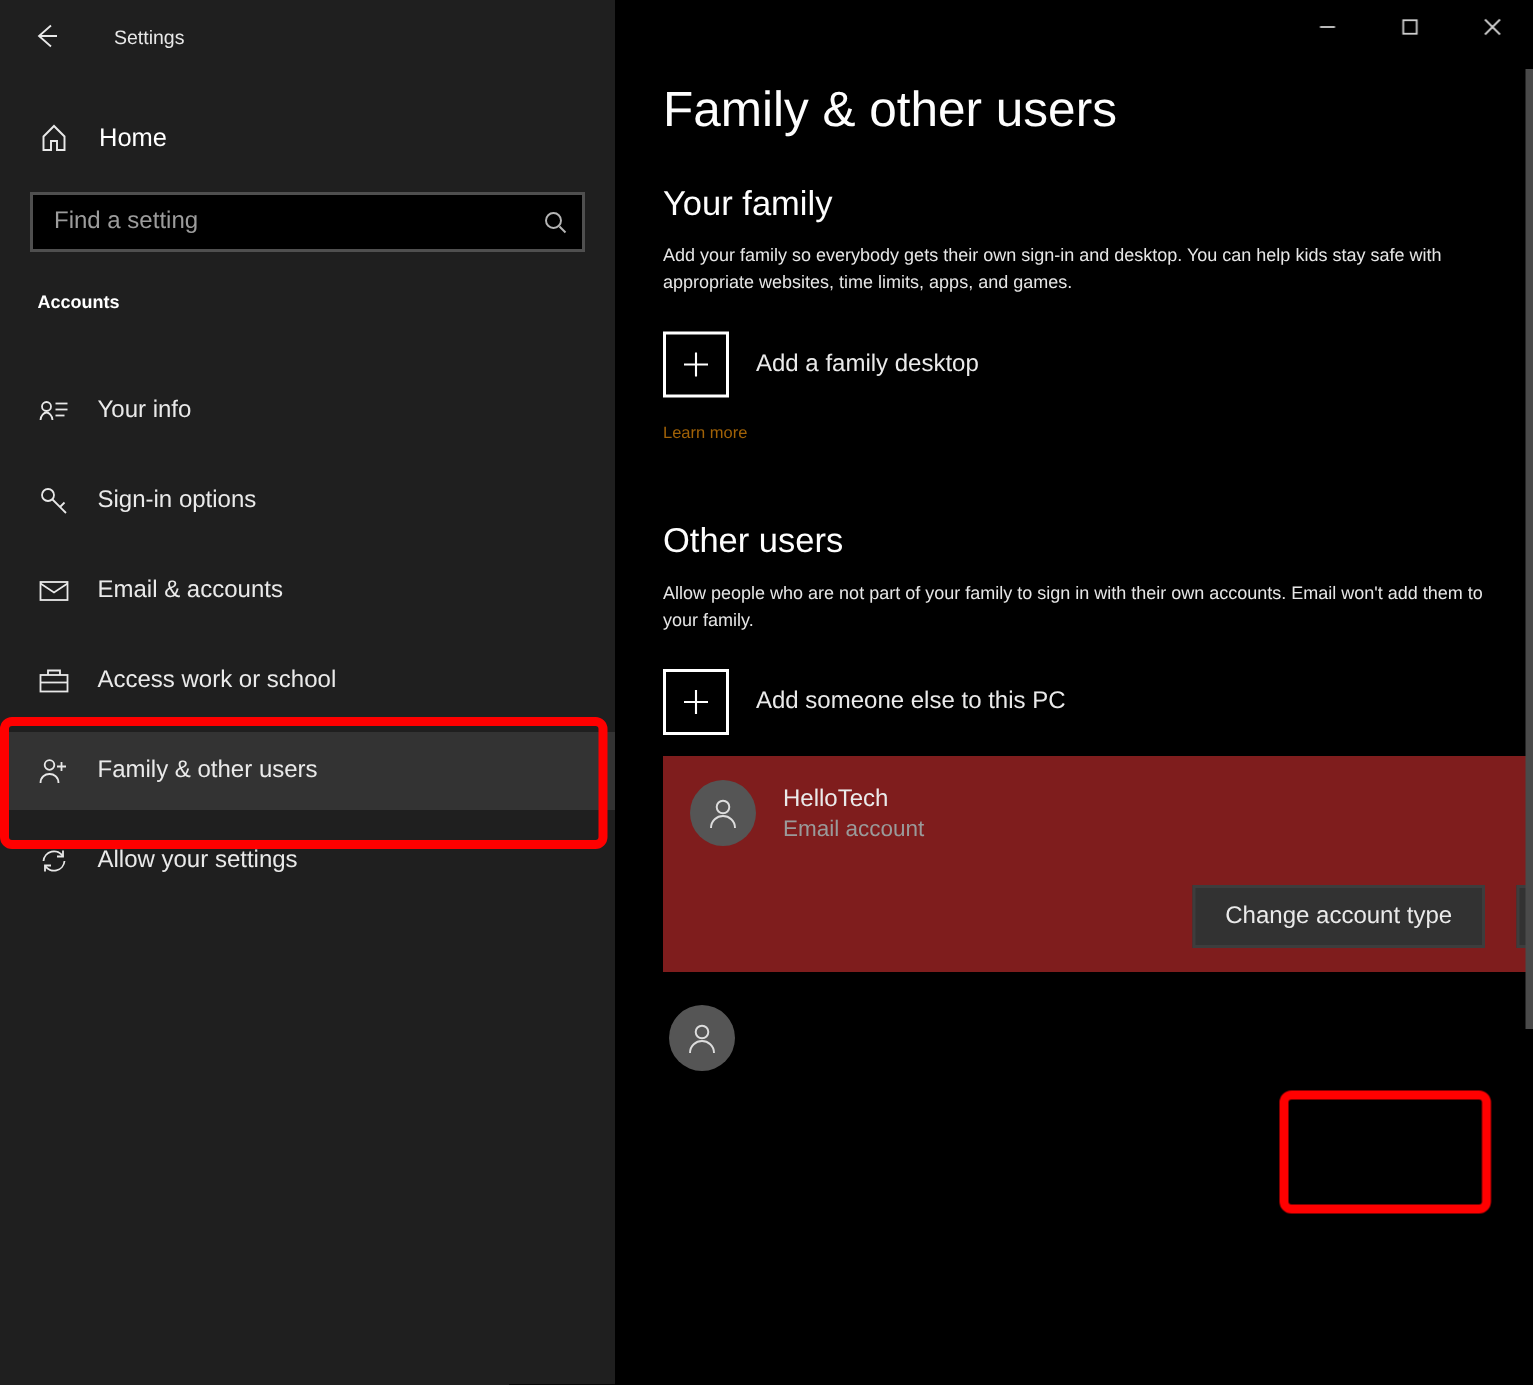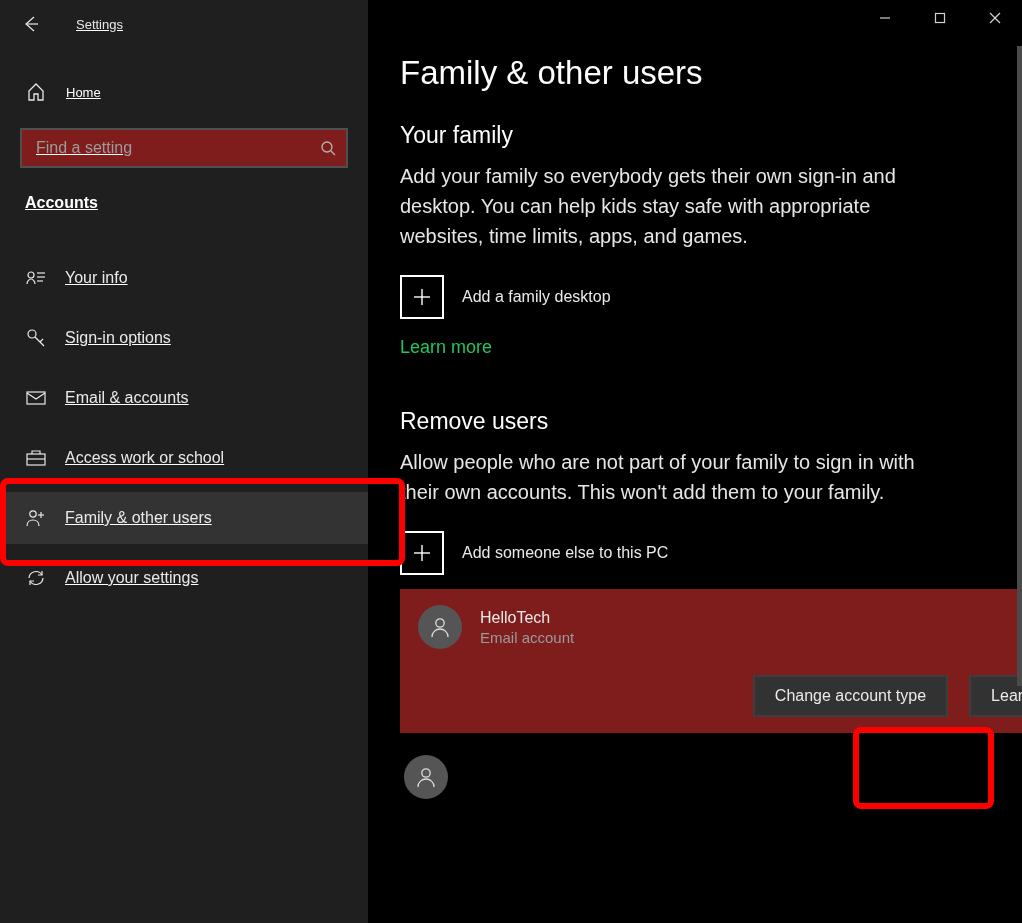--- a/index.html
+++ b/index.html
@@ -13,70 +13,69 @@
     color: #fff;
     overflow: hidden;
   }
   .window {
     display: flex;
     width: 100%;
     height: 100%;
     position: relative;
   }
   .sidebar {
-    width: 368px;
+    width: 410px;
     height: 100%;
     background: #1f1f1f;
     display: flex;
     flex-direction: column;
     padding-top: 6px;
-    text-decoration: underline;
   }
   .titlebar {
     display: flex;
     align-items: center;
     height: 36px;
     padding-left: 22px;
     color: #e8e8e8;
     font-size: 13px;
   }
   .titlebar .back {
     margin-right: 36px;
     display: flex;
     align-items: center;
   }
   .home-row {
     display: flex;
     align-items: center;
     padding: 18px 0 18px 26px;
     margin-top: 22px;
-    font-size: 13px;
+    font-size: 17px;
   }
   .home-row .icon { margin-right: 20px; }
   .search-box {
     margin: 8px 20px 20px 20px;
     border: 2px solid #4f4f4f;
-    background: #7f1d1d;
+    background: #000000;
     height: 40px;
     display: flex;
     align-items: center;
     padding: 0 10px 0 12px;
   }
   .search-box input {
     flex: 1;
     background: transparent;
     border: none;
     color: #b5b5b5;
     font-size: 16px;
     outline: none;
   }
   .search-box input::placeholder { color: #9c9c9c; }
   .search-box .search-icon { color: #b5b5b5; }
   .section-header {
-    font-size: 16px;
+    font-size: 12px;
     font-weight: 600;
     color: #fff;
     padding: 6px 0 8px 25px;
   }
   .nav-list { margin-top: 32px; }
   .nav-item {
     display: flex;
     align-items: center;
     height: 52px;
     padding-left: 25px;
@@ -113,42 +112,42 @@
     margin: 0 0 30px 0;
     color: #fdfdfd;
   }
   h2.subhead {
     font-size: 23px;
     font-weight: 400;
     margin: 24px 0 12px 0;
     color: #fdfdfd;
   }
   p.desc {
-    font-size: 20px;
+    font-size: 12px;
     color: #e6e6e6;
     margin: 10px 0 24px 0;
     max-width: 550px;
     line-height: 1.5;
   }
   .add-row {
     display: flex;
     align-items: center;
     margin: 14px 0 8px 0;
   }
   .plus-box {
     width: 44px;
     height: 44px;
     border: 2px solid #fff;
     display: flex;
     align-items: center;
     justify-content: center;
     margin-right: 18px;
   }
   .add-label { font-size: 16px; color: #eaeaea; }
-  .learn-more { color: #22c55e; font-size: 18px; margin-top: 10px; display:inline-block;}
+  .learn-more { color: #a16207; font-size: 11px; margin-top: 10px; display:inline-block;}
   .other-users-block { margin-top: 50px; }
   .user-card {
     background: #7f1d1d;
     margin-top: 14px;
     padding: 16px 18px 16px 18px;
     width: 672px;
   }
   .user-card-top { display: flex; align-items: center; }
   .avatar {
     width: 44px;
@@ -350,22 +349,22 @@
             <line x1="11" y1="3" x2="11" y2="19" stroke="#fff" stroke-width="1.4"></line>
             <line x1="3" y1="11" x2="19" y2="11" stroke="#fff" stroke-width="1.4"></line>
           </svg>
       </div>
       <span class="add-label">Add a family desktop</span>
     </div>
 
     <a class="learn-more">Learn more</a>
 
     <div class="other-users-block">
-      <h2 class="subhead">Remove users</h2>
-      <p class="desc">Allow people who are not part of your family to sign in with their own accounts. This won't add them to your family.</p>
+      <h2 class="subhead">Other users</h2>
+      <p class="desc">Allow people who are not part of your family to sign in with their own accounts. Email won't add them to your family.</p>
 
       <div class="add-row">
         <div class="plus-box">
           <svg width="22" height="22" viewBox="0 0 22 22">
               <line x1="11" y1="3" x2="11" y2="19" stroke="#fff" stroke-width="1.4"></line>
               <line x1="3" y1="11" x2="19" y2="11" stroke="#fff" stroke-width="1.4"></line>
             </svg>
         </div>
         <span class="add-label">Add someone else to this PC</span>
       </div>

